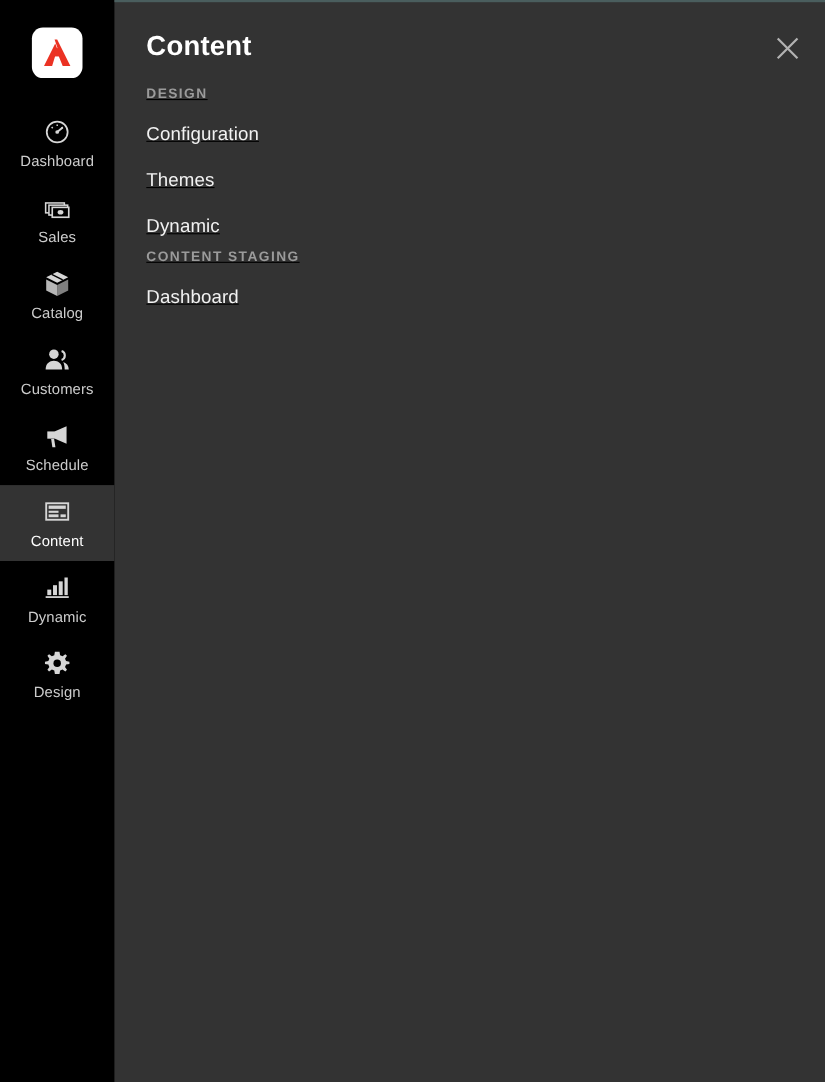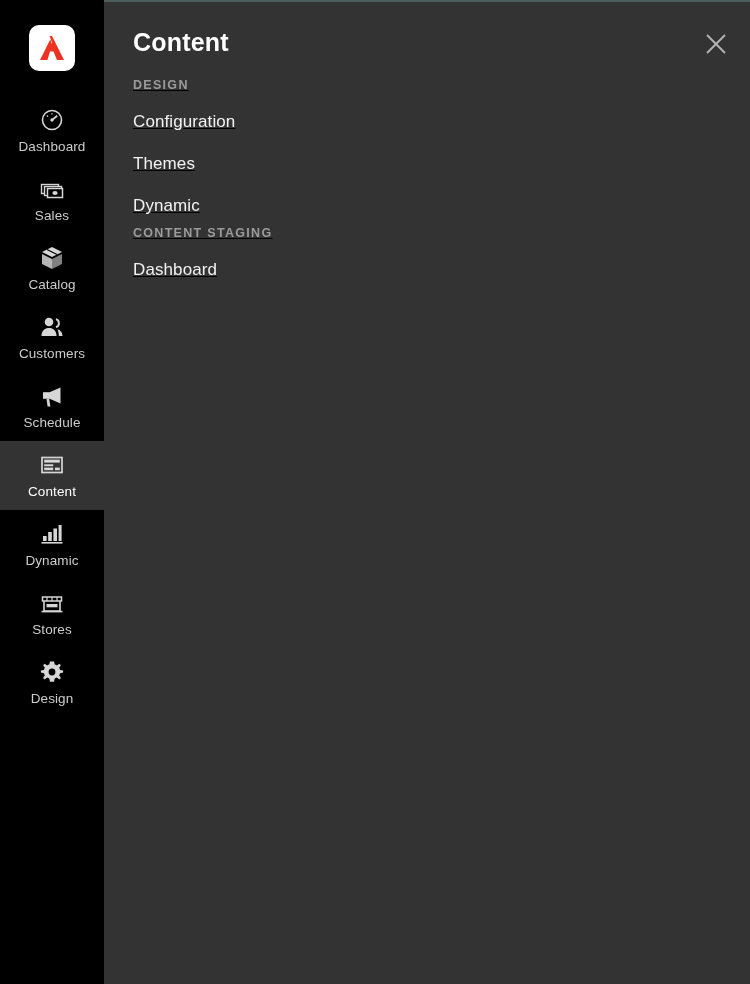--- a/index.html
+++ b/index.html
@@ -240,34 +240,20 @@
           <span class="nav-icon">
             <svg width="28" height="28" viewBox="0 0 28 28">
               <rect x="5" y="16" width="3.6" height="5" fill="#d6d6d6"></rect>
               <rect x="10.2" y="12" width="3.6" height="9" fill="#d6d6d6"></rect>
               <rect x="15.4" y="8.5" width="3.6" height="12.5" fill="#d6d6d6"></rect>
               <rect x="20.6" y="5" width="3" height="16" fill="#d6d6d6"></rect>
               <rect x="3.5" y="22" width="21" height="1.6" fill="#d6d6d6"></rect>
             </svg>
           </span>
           <span class="nav-label">Dynamic</span>
-        </a>
-        <a class="nav-item" href="#">
-          <span class="nav-icon">
-            <svg width="28" height="28" viewBox="0 0 28 28">
-              <path d="M4.5 8 L23.5 8 L23.5 12 L4.5 12 Z" fill="none" stroke="#d6d6d6" stroke-width="1.5"></path>
-              <line x1="9" y1="8" x2="9" y2="12" stroke="#d6d6d6" stroke-width="1.2"></line>
-              <line x1="14" y1="8" x2="14" y2="12" stroke="#d6d6d6" stroke-width="1.2"></line>
-              <line x1="19" y1="8" x2="19" y2="12" stroke="#d6d6d6" stroke-width="1.2"></line>
-              <path d="M6 12 L6 22 L22 22 L22 12" fill="none" stroke="#d6d6d6" stroke-width="1.6"></path>
-              <rect x="8.5" y="15" width="11" height="3.3" fill="#d6d6d6"></rect>
-              <line x1="3.5" y1="22.6" x2="24.5" y2="22.6" stroke="#d6d6d6" stroke-width="1.6"></line>
-            </svg>
-          </span>
-          <span class="nav-label">Stores</span>
         </a>
         <a class="nav-item" href="#">
           <span class="nav-icon">
             <svg width="28" height="28" viewBox="0 0 28 28">
               <path d="M14 3.5 l2.1 0 .55 3.1 a7.6 7.6 0 0 1 2.2 .92 l2.55-1.8 1.5 1.5 -1.8 2.55 a7.6 7.6 0 0 1 .92 2.2 l3.1 .55 0 2.1 -3.1 .55 a7.6 7.6 0 0 1 -.92 2.2 l1.8 2.55 -1.5 1.5 -2.55-1.8 a7.6 7.6 0 0 1 -2.2 .92 l-.55 3.1 -2.1 0 -2.1 0 -.55-3.1 a7.6 7.6 0 0 1 -2.2-.92 l-2.55 1.8 -1.5-1.5 1.8-2.55 a7.6 7.6 0 0 1 -.92-2.2 l-3.1-.55 0-2.1 3.1-.55 a7.6 7.6 0 0 1 .92-2.2 l-1.8-2.55 1.5-1.5 2.55 1.8 a7.6 7.6 0 0 1 2.2-.92 l.55-3.1 z" fill="#d6d6d6"></path>
               <circle cx="14" cy="14" r="3.4" fill="#000"></circle>
             </svg>
           </span>
           <span class="nav-label">Design</span>
         </a>

